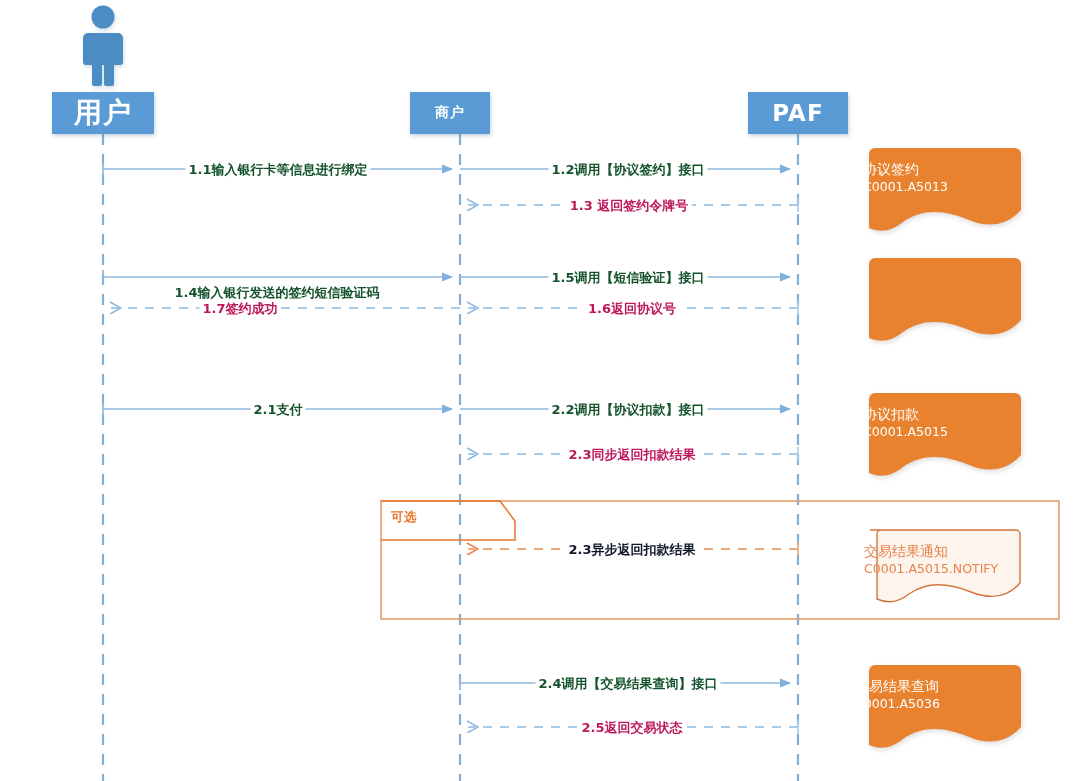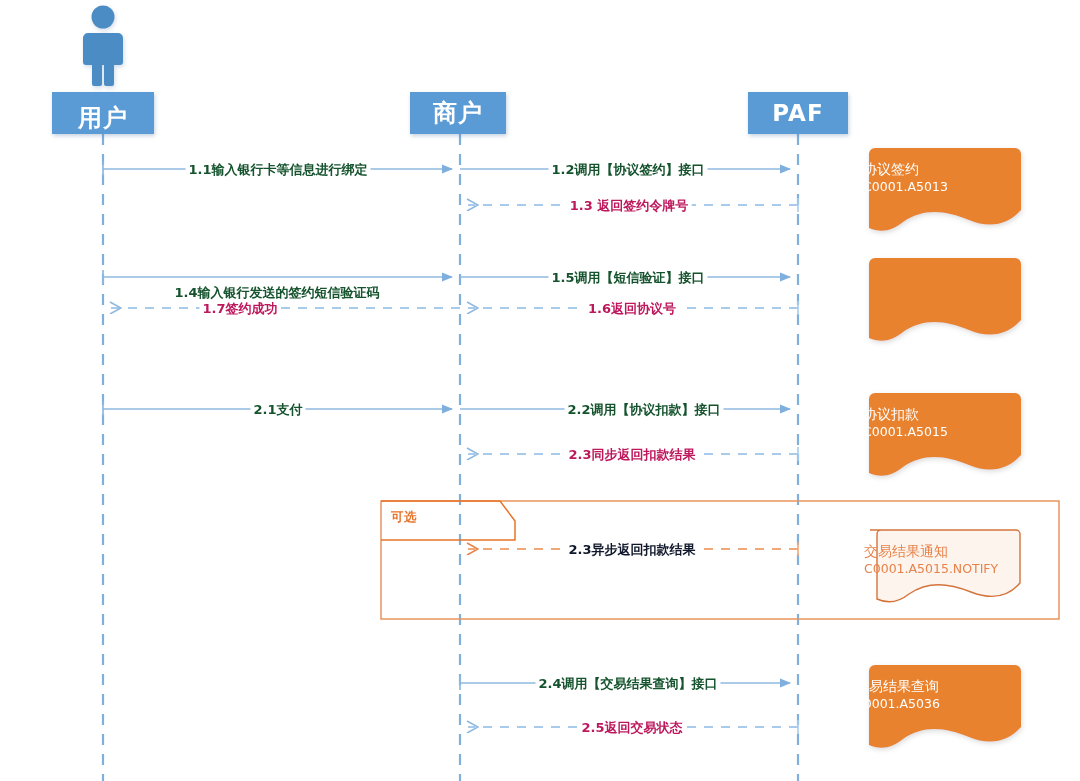--- a/index.html
+++ b/index.html
@@ -241,25 +241,25 @@
     </g>
     <g filter="url(#softshadow2)">
       <path d="M869,665 h146 a6,6 0 0 1 6,6 v56
                c-14,16 -33,18 -52,10
                c-24,-10 -46,-12 -66,2
                c-11,9 -22,11 -34,6
                v-74 a6,6 0 0 1 6,-6 z" fill="#E8822F"></path>
     </g>
   </svg>
 
-  <div class="lifeline-head" style="left:52px; top:92px; width:102px; height:42px; font-size:24px;align-items:flex-end;">
+  <div class="lifeline-head" style="left:52px; top:92px; width:102px; height:42px; font-size:28px;">
     <span class="lbl">用户</span>
   </div>
 
-  <div class="lifeline-head" style="left:410px; top:92px; width:96px; height:42px; font-size:24px;">
+  <div class="lifeline-head" style="left:410px; top:92px; width:80px; height:42px; font-size:14px;">
     <span class="lbl">商户</span>
   </div>
 
   <div class="lifeline-head" style="left:748px; top:92px; width:100px; height:42px; font-size:23px;">
     <span class="lbl">PAF</span>
   </div>
 
   <div class="msg-label sync" style="left:278px; top:169px;">1.1输入银行卡等信息进行绑定</div>
 
   <div class="msg-label sync" style="left:628px; top:169px;">1.2调用【协议签约】接口</div>
@@ -269,21 +269,21 @@
   <div class="msg-label sync" style="left:277px; top:292px;">1.4输入银行发送的签约短信验证码</div>
 
   <div class="msg-label sync" style="left:628px; top:277px;">1.5调用【短信验证】接口</div>
 
   <div class="msg-label ret" style="left:632px; top:308px;">1.6返回协议号</div>
 
   <div class="msg-label ret" style="left:240px; top:308px;">1.7签约成功</div>
 
   <div class="msg-label sync" style="left:278px; top:409px;">2.1支付</div>
 
-  <div class="msg-label sync" style="left:644px; top:409px;text-align:center;">2.2调用【协议扣款】接口</div>
+  <div class="msg-label sync" style="left:628px; top:409px;text-align:center;">2.2调用【协议扣款】接口</div>
 
   <div class="msg-label ret" style="left:632px; top:454px;">2.3同步返回扣款结果</div>
 
   <div class="msg-label async-orange" style="left:632px; top:549px;">2.3异步返回扣款结果</div>
 
   <div class="msg-label sync" style="left:628px; top:683px;">2.4调用【交易结果查询】接口</div>
 
   <div class="msg-label ret" style="left:632px; top:727px;">2.5返回交易状态</div>
 
   <div class="frag-label" style="left:391px; top:509px;">可选</div>

